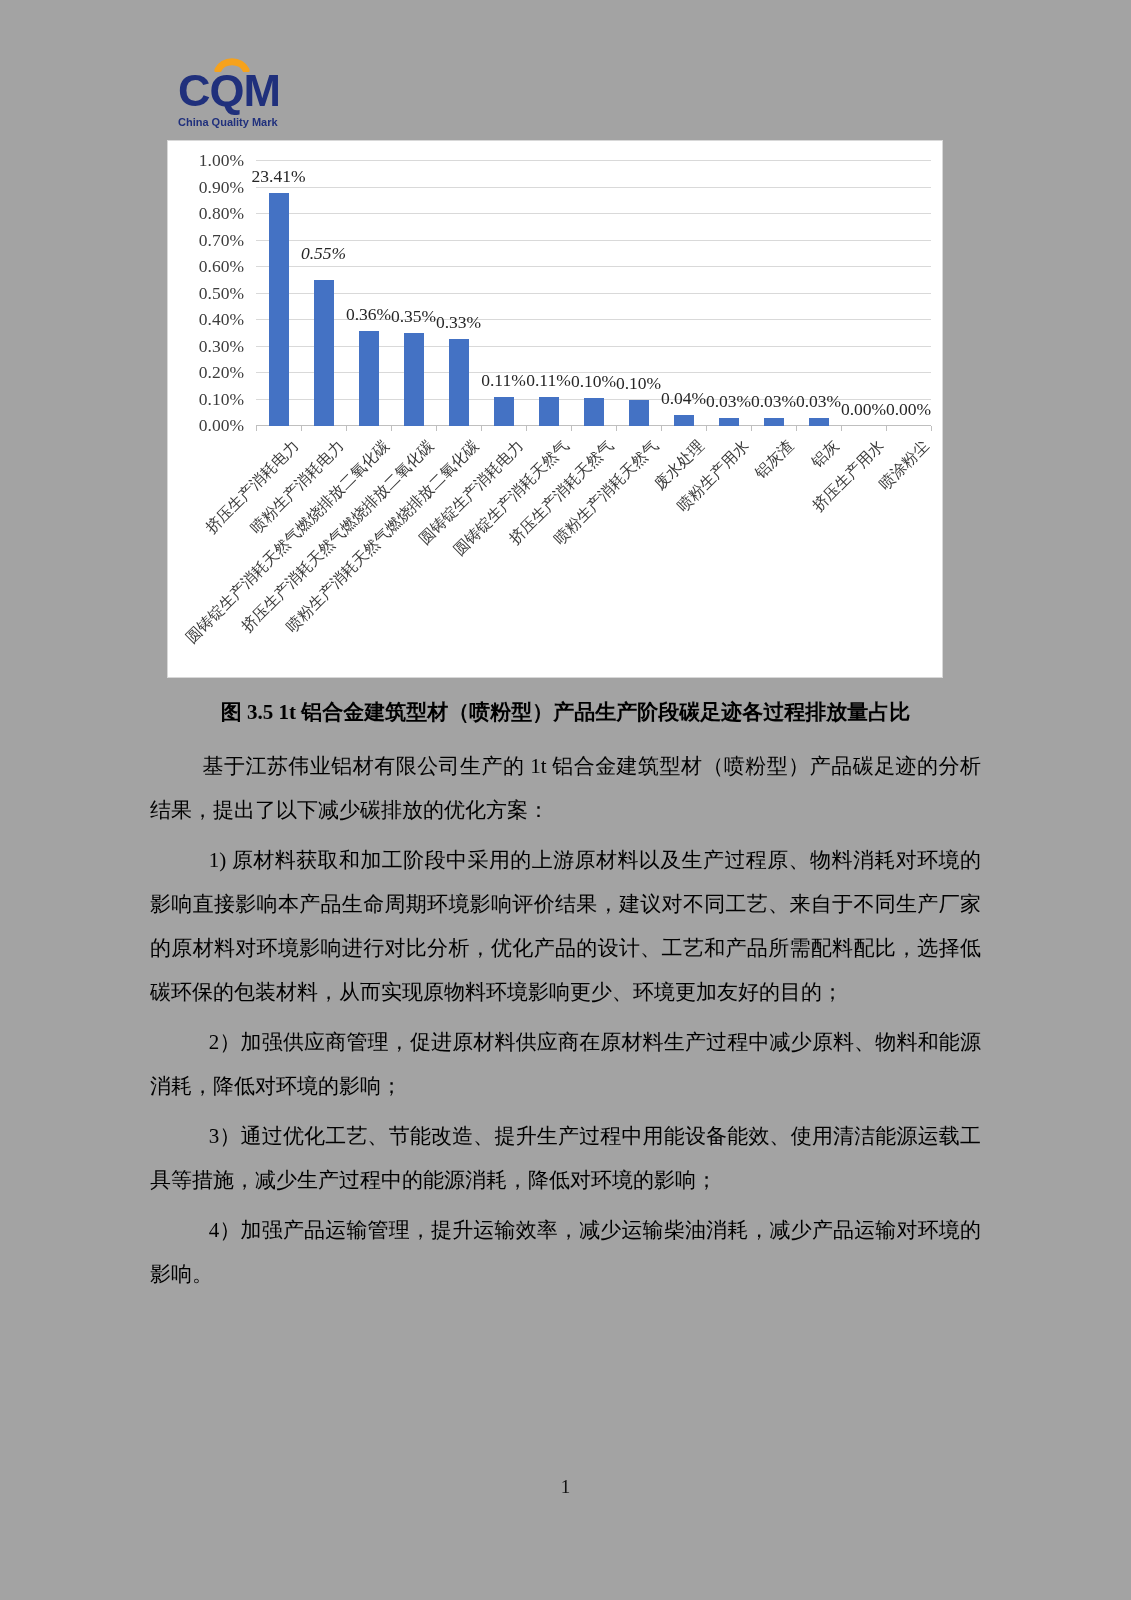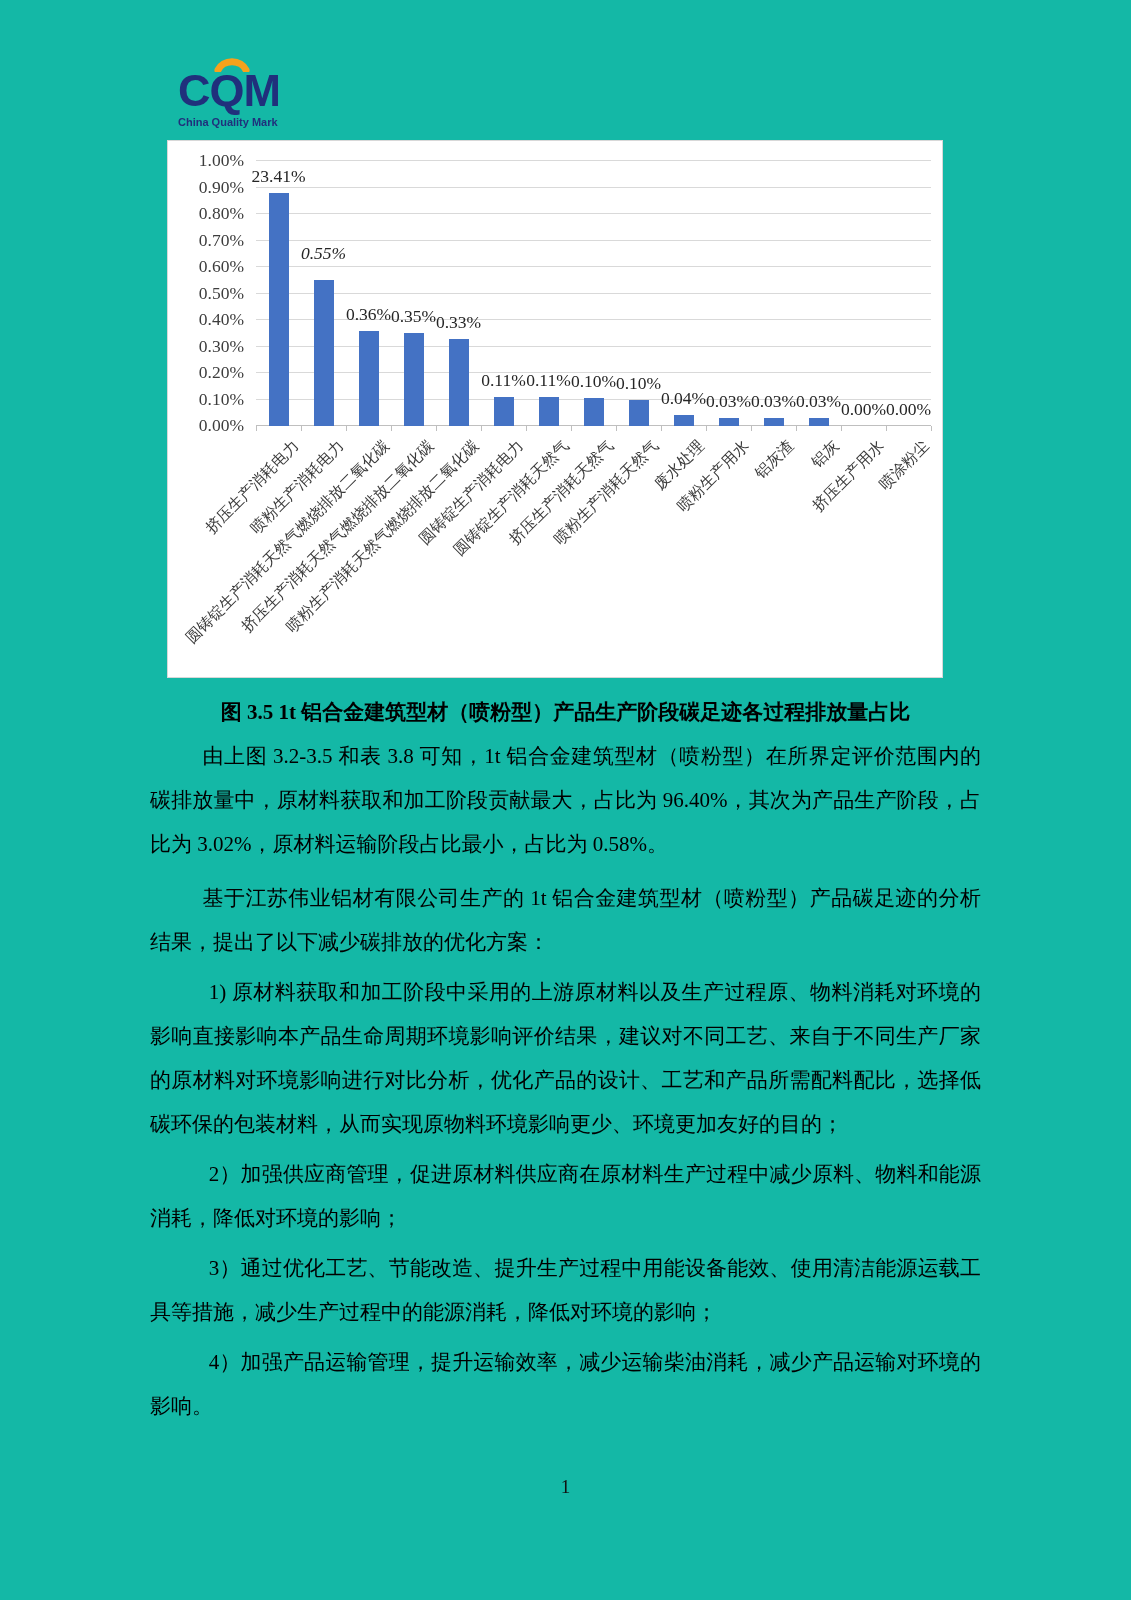--- a/index.html
+++ b/index.html
@@ -1,16 +1,16 @@
 <!DOCTYPE html>
 <html><head>
 <meta charset="utf-8">
 <style>
   html,body{margin:0;padding:0;background:#ffffff;}
-  .page{position:relative;width:1131px;height:1600px;background:#14b8a6;overflow:hidden;
+  .page{position:relative;width:1131px;height:1600px;background:#a3a3a3;overflow:hidden;
         font-family:"Liberation Serif","DejaVu Serif",serif;color:#000;}
 
   
   .header{position:absolute;left:178px;top:56px;display:flex;align-items:center;}
   .logo-mark{position:relative;width:118px;height:74px;}
   .logo-cqm{position:absolute;left:0;top:12px;font-family:"Liberation Sans","DejaVu Sans",sans-serif;
             font-weight:800;font-size:45px;line-height:45px;letter-spacing:-1px;color:#20307c;}
   .logo-arc{position:absolute;left:36px;top:0px;width:36px;height:16px;}
   .logo-sub{position:absolute;left:0;top:60px;font-family:"Liberation Sans","DejaVu Sans",sans-serif;
             font-weight:700;font-size:11px;color:#20307c;white-space:nowrap;}
@@ -146,21 +146,20 @@
         <div class="xtick" style="left: 495px;"></div>
         <div class="xtick" style="left: 540px;"></div>
         <div class="xtick" style="left: 585px;"></div>
         <div class="xtick" style="left: 630px;"></div>
         <div class="xtick" style="left: 675px;"></div>
       </div>
   </div>
 
   <div class="content">
     <p class="caption">图 3.5 1t 铝合金建筑型材（喷粉型）产品生产阶段碳足迹各过程排放量占比</p>
-    <p class="body">由上图 3.2-3.5 和表 3.8 可知，1t 铝合金建筑型材（喷粉型）在所界定评价范围内的碳排放量中，原材料获取和加工阶段贡献最大，占比为 96.40%，其次为产品生产阶段，占比为 3.02%，原材料运输阶段占比最小，占比为 0.58%。</p>
     <p class="body gap">基于江苏伟业铝材有限公司生产的 1t 铝合金建筑型材（喷粉型）产品碳足迹的分析结果，提出了以下减少碳排放的优化方案：</p>
     <p class="body item">1) 原材料获取和加工阶段中采用的上游原材料以及生产过程原、物料消耗对环境的影响直接影响本产品生命周期环境影响评价结果，建议对不同工艺、来自于不同生产厂家的原材料对环境影响进行对比分析，优化产品的设计、工艺和产品所需配料配比，选择低碳环保的包装材料，从而实现原物料环境影响更少、环境更加友好的目的；</p>
     <p class="body item">2）加强供应商管理，促进原材料供应商在原材料生产过程中减少原料、物料和能源消耗，降低对环境的影响；</p>
     <p class="body item">3）通过优化工艺、节能改造、提升生产过程中用能设备能效、使用清洁能源运载工具等措施，减少生产过程中的能源消耗，降低对环境的影响；</p>
     <p class="body item">4）加强产品运输管理，提升运输效率，减少运输柴油消耗，减少产品运输对环境的影响。</p>
   </div>
 
   <div class="pagenum">1</div>
 </div>
 

